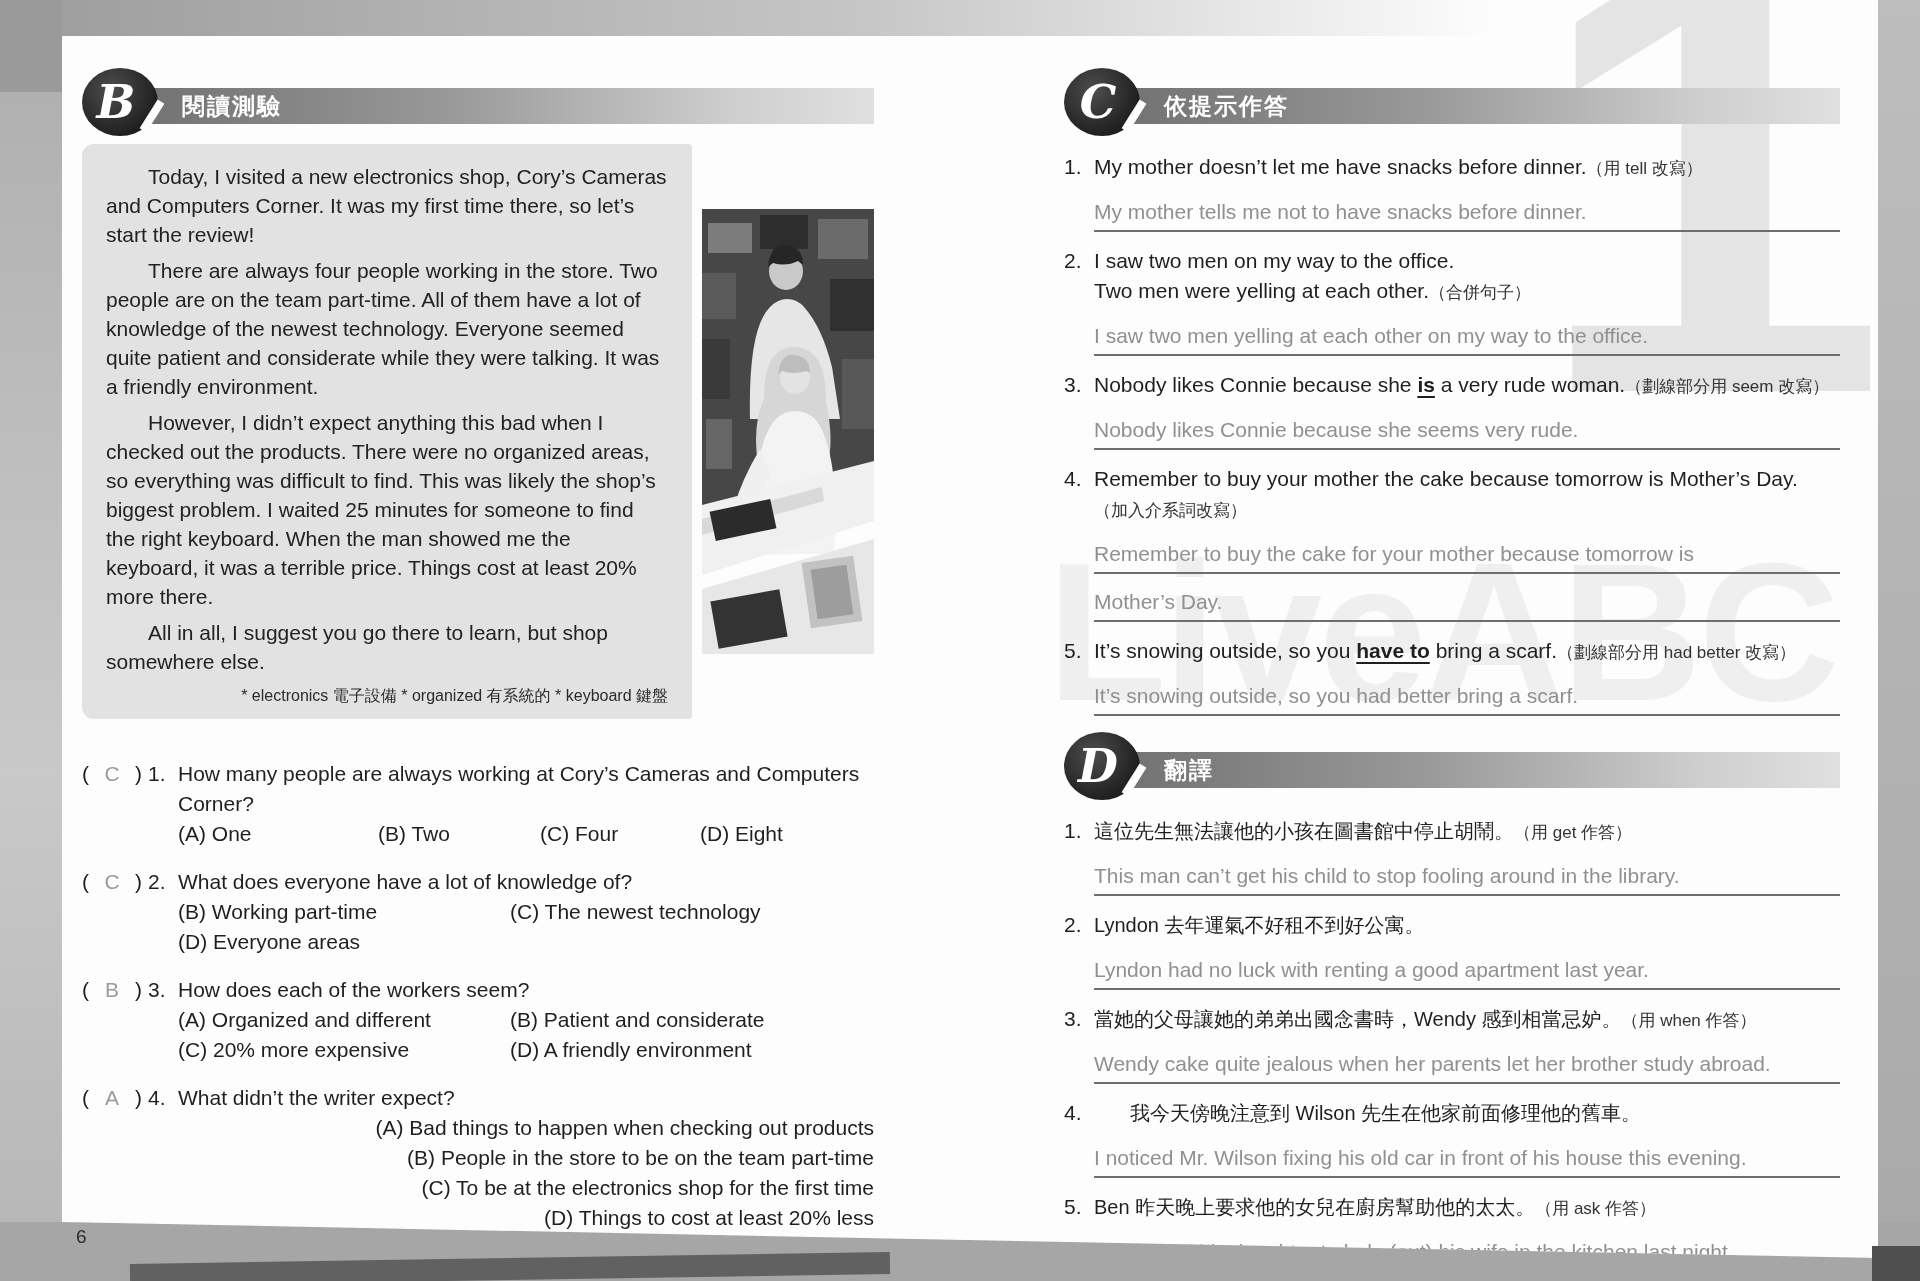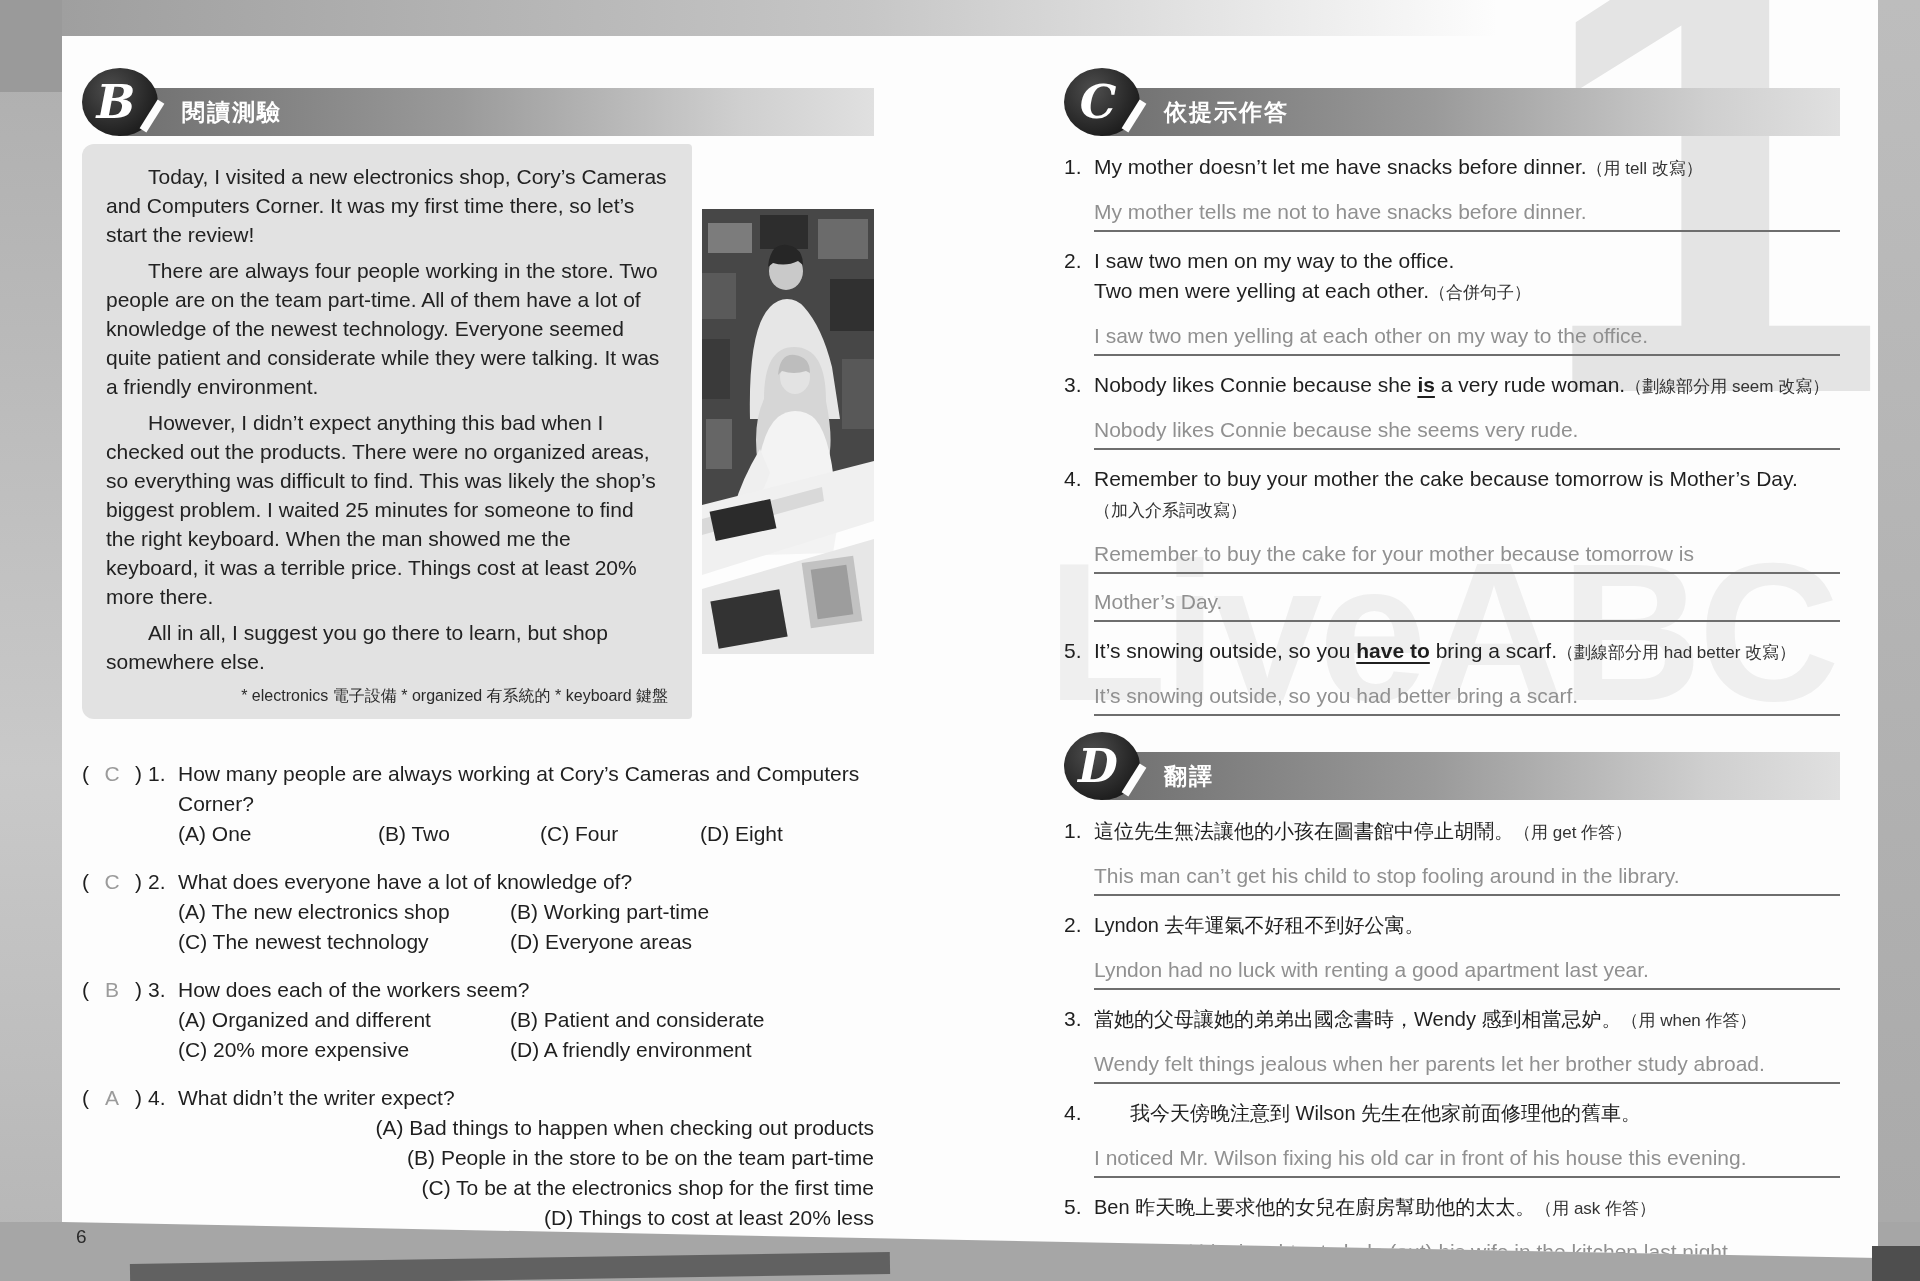--- a/index.html
+++ b/index.html
@@ -37,21 +37,21 @@
               letter-spacing:-4px; white-space:nowrap; }
   .wm-left  { left:30px;  top:545px; font-size:150px; }
   .wm-right { left:985px; top:520px; font-size:196px; color:#efefef;}
   
   .col{ position:absolute; top:66px; z-index:2; }
   .col-left { left:20px;  width:792px; }
   .col-right{ left:1002px; width:776px; }
   
   .sec-header{ position:relative; height:72px; }
   .sec-bar{
-    position:absolute; left:36px; right:0; top:22px; height:48px;
+    position:absolute; left:36px; right:0; top:22px; height:36px;
     background:linear-gradient(90deg,#6f6f6f,#9a9a9a 45%,#cfcfcf 82%,#e0e0e0);
     display:flex; align-items:center; padding-left:64px;
   }
   .sec-title{ color:#fff; font-weight:bold; font-size:23px; letter-spacing:2px; }
   .sec-badge{
     position:absolute; left:0; top:2px; width:76px; height:68px; border-radius:50%;
     background:radial-gradient(circle at 38% 32%,#4e4e4e,#1c1c1c 75%);
     display:flex; align-items:center; justify-content:center; z-index:1;
   }
   .sec-badge::after{ content:""; position:absolute; right:2px; bottom:3px; width:8px; height:34px;
@@ -191,21 +191,20 @@
       <div class="question">
         <div class="qmark">
           <span>(</span>
             <span class="ans">C</span>
             <span>)</span>
         </div>
         <div class="qnum">2.</div>
         <div class="qbody">
           <div class="qtext">What does everyone have a lot of knowledge of?</div>
           <div class="opts two">
-            <span>(A) The new electronics shop</span>
             <span>(B) Working part-time</span>
             <span>(C) The newest technology</span>
             <span>(D) Everyone areas</span>
           </div>
         </div>
       </div>
 
       <div class="question">
         <div class="qmark">
           <span>(</span>
@@ -325,21 +324,21 @@
 
       <div class="item">
         <div class="inum">2.</div>
         <div class="prompt"><span style="font-size:20px;">Lyndon 去年運氣不好租不到好公寓。</span><span class="note"></span></div>
         <div class="ans-row">Lyndon had no luck with renting a good apartment last year.</div>
       </div>
 
       <div class="item">
         <div class="inum">3.</div>
         <div class="prompt"><span style="font-size:20px;">當她的父母讓她的弟弟出國念書時，Wendy 感到相當忌妒。</span><span class="note">（用 when 作答）</span></div>
-        <div class="ans-row">Wendy felt things jealous when her parents let her brother study abroad.</div>
+        <div class="ans-row">Wendy cake quite jealous when her parents let her brother study abroad.</div>
       </div>
 
       <div class="item">
         <div class="inum">4.</div>
         <div class="prompt"><span style="font-size:20px;margin-left:36px;">我今天傍晚注意到 Wilson 先生在他家前面修理他的舊車。</span><span class="note"></span></div>
         <div class="ans-row">I noticed Mr. Wilson fixing his old car in front of his house this evening.</div>
       </div>
 
       <div class="item">
         <div class="inum">5.</div>

